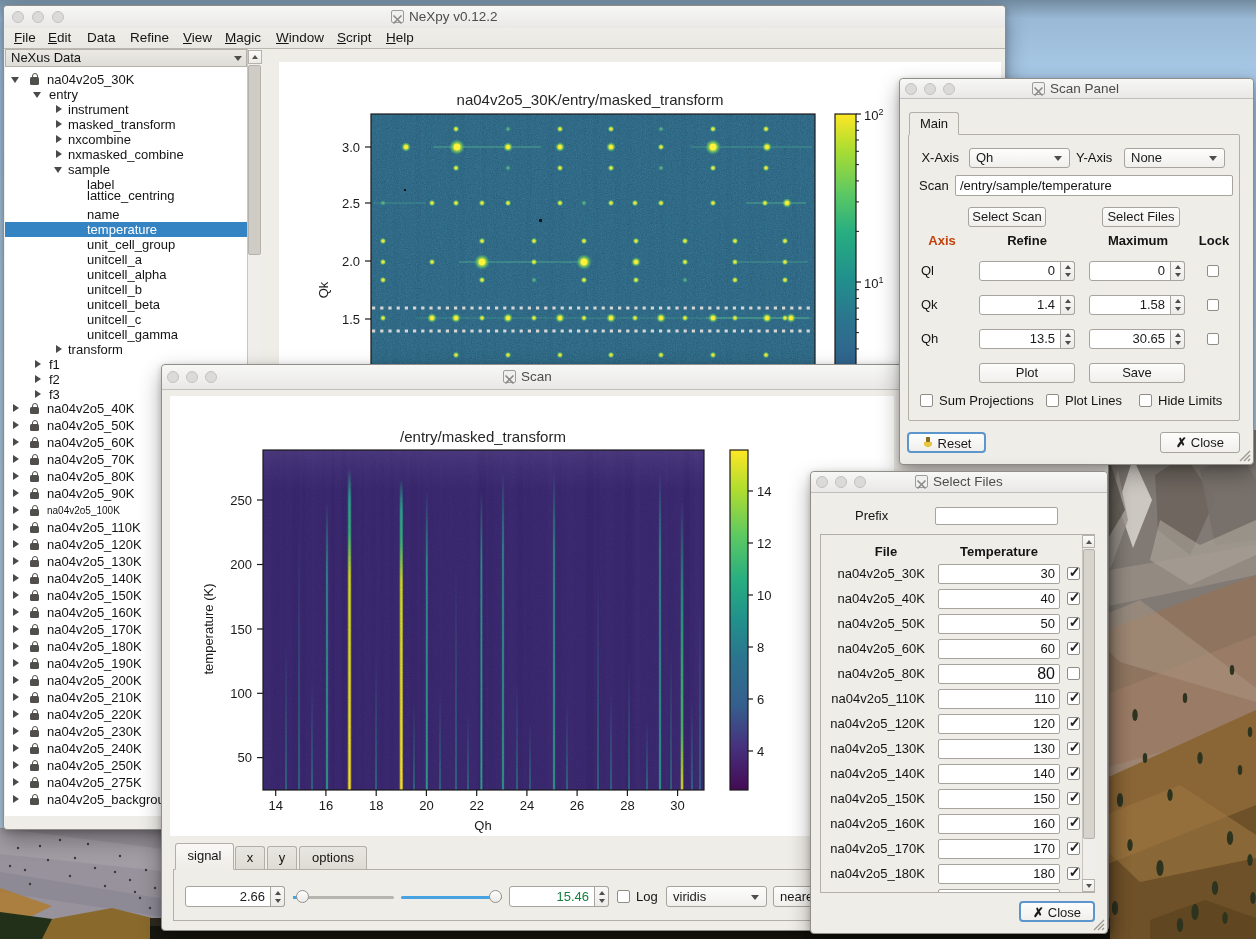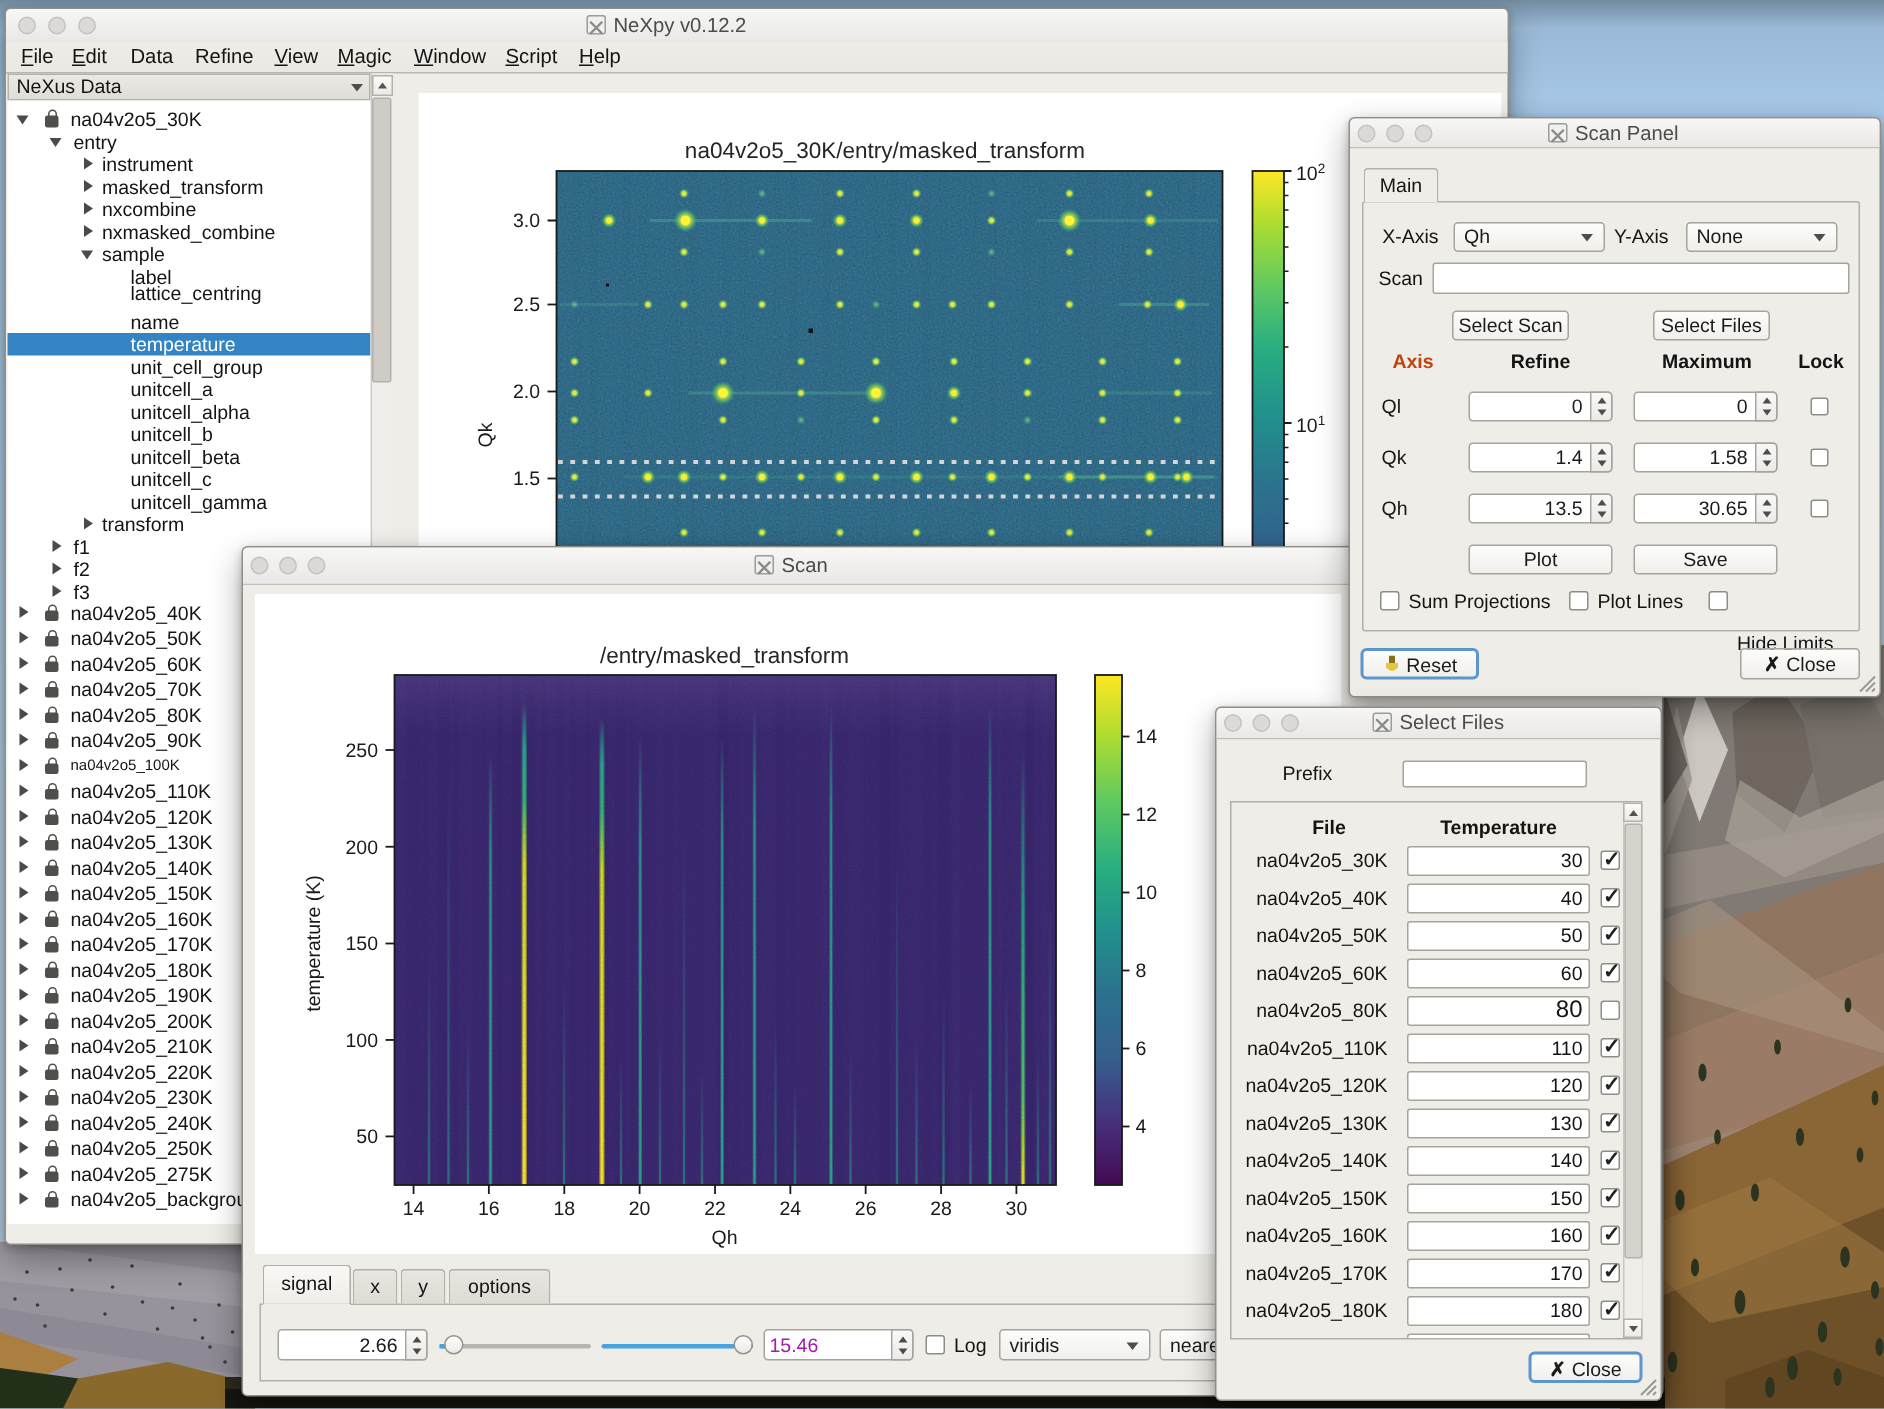--- a/index.html
+++ b/index.html
@@ -820,21 +820,21 @@
     <div style="position:absolute;left:108px;top:521px;width:15px;height:21px;background:linear-gradient(#f8f8f7,#ecebe8);border:1px solid #a7a49e;border-radius:0 3px 3px 0;box-sizing:border-box;">
       <div style="position:absolute;left:4px;top:3.5px;width:0;height:0;border-left:3.5px solid transparent;border-right:3.5px solid transparent;border-bottom:4.5px solid #4f4d4a;"></div>
       <div style="position:absolute;left:4px;top:11.5px;width:0;height:0;border-left:3.5px solid transparent;border-right:3.5px solid transparent;border-top:4.5px solid #4f4d4a;"></div>
     </div>
 <div style="position:absolute;left:131px;top:530.5px;width:101px;height:3px;background:#b7b5b0;border-radius:2px;"></div>
 <div style="position:absolute;left:131px;top:530.5px;width:8px;height:3px;background:#47a3e2;"></div>
 <div style="position:absolute;left:134px;top:525px;width:13px;height:13px;background:linear-gradient(#fdfdfd,#eceae7);border:1px solid #96938e;border-radius:50%;box-sizing:border-box;"></div>
 <div style="position:absolute;left:239px;top:530.5px;width:101px;height:3px;background:#47a3e2;border-radius:2px;"></div>
 <div style="position:absolute;left:327px;top:525px;width:13px;height:13px;background:linear-gradient(#fdfdfd,#eceae7);border:1px solid #96938e;border-radius:50%;box-sizing:border-box;"></div>
 <div style="position:absolute;left:347px;top:521px;width:100px;height:21px;background:#fff;border:1px solid #a7a49e;border-radius:3px;box-sizing:border-box;"></div>
-    <div style="position:absolute;left:351px;top:521px;width:76px;height:21px;font-size:13px;color:#a21caf;line-height:21px;font-weight:normal;white-space:nowrap;">15.46</div>
+    <div style="position:absolute;left:351px;top:521px;width:76px;height:21px;font-size:13px;color:#15803d;text-align:right;line-height:21px;font-weight:normal;white-space:nowrap;">15.46</div>
     <div style="position:absolute;left:432px;top:521px;width:15px;height:21px;background:linear-gradient(#f8f8f7,#ecebe8);border:1px solid #a7a49e;border-radius:0 3px 3px 0;box-sizing:border-box;">
       <div style="position:absolute;left:4px;top:3.5px;width:0;height:0;border-left:3.5px solid transparent;border-right:3.5px solid transparent;border-bottom:4.5px solid #4f4d4a;"></div>
       <div style="position:absolute;left:4px;top:11.5px;width:0;height:0;border-left:3.5px solid transparent;border-right:3.5px solid transparent;border-top:4.5px solid #4f4d4a;"></div>
     </div>
 <div style="position:absolute;left:455px;top:525px;width:13px;height:13px;background:#fff;border:1px solid #908d88;border-radius:2px;box-sizing:border-box;"></div>
 <div style="position:absolute;left:474px;top:521px;width:40px;height:21px;font-size:13px;color:#141414;text-align:left;line-height:21px;font-weight:normal;white-space:nowrap;">Log</div>
 <div style="position:absolute;left:504px;top:521px;width:101px;height:21px;background:linear-gradient(#fdfdfc,#f0efec);border:1px solid #a7a49e;border-radius:3px;box-sizing:border-box;"></div>
     <div style="position:absolute;left:511px;top:521px;width:81px;height:21px;font-size:13px;color:#1a1a1a;text-align:left;line-height:21px;font-weight:normal;white-space:nowrap;">viridis</div>
     <div style="position:absolute;left:589px;top:529.5px;width:0px;height:0px;border-left:4px solid transparent;border-right:4px solid transparent;border-top:5px solid #4f4d4a;"></div>
 <div style="position:absolute;left:611px;top:521px;width:100px;height:21px;background:linear-gradient(#fdfdfc,#f0efec);border:1px solid #a7a49e;border-radius:3px;box-sizing:border-box;"></div>
@@ -855,20 +855,21 @@
 <div style="position:absolute;left:14px;top:69px;width:45px;height:20px;font-size:13px;color:#141414;text-align:right;line-height:20px;font-weight:normal;white-space:nowrap;">X-Axis</div>
 <div style="position:absolute;left:69px;top:69px;width:101px;height:20px;background:linear-gradient(#fdfdfc,#f0efec);border:1px solid #a7a49e;border-radius:3px;box-sizing:border-box;"></div>
     <div style="position:absolute;left:76px;top:69px;width:81px;height:20px;font-size:13px;color:#1a1a1a;text-align:left;line-height:20px;font-weight:normal;white-space:nowrap;">Qh</div>
     <div style="position:absolute;left:154px;top:77.0px;width:0px;height:0px;border-left:4px solid transparent;border-right:4px solid transparent;border-top:5px solid #4f4d4a;"></div>
 <div style="position:absolute;left:176px;top:69px;width:40px;height:20px;font-size:13px;color:#141414;text-align:left;line-height:20px;font-weight:normal;white-space:nowrap;">Y-Axis</div>
 <div style="position:absolute;left:224px;top:69px;width:101px;height:20px;background:linear-gradient(#fdfdfc,#f0efec);border:1px solid #a7a49e;border-radius:3px;box-sizing:border-box;"></div>
     <div style="position:absolute;left:231px;top:69px;width:81px;height:20px;font-size:13px;color:#1a1a1a;text-align:left;line-height:20px;font-weight:normal;white-space:nowrap;">None</div>
     <div style="position:absolute;left:309px;top:77.0px;width:0px;height:0px;border-left:4px solid transparent;border-right:4px solid transparent;border-top:5px solid #4f4d4a;"></div>
 <div style="position:absolute;left:19px;top:96px;width:36px;height:21px;font-size:13px;color:#141414;text-align:left;line-height:21px;font-weight:normal;white-space:nowrap;">Scan</div>
 <div style="position:absolute;left:55px;top:96px;width:278px;height:21px;background:#fff;border:1px solid #a7a49e;border-radius:2px;box-sizing:border-box;"></div>
+<div style="position:absolute;left:60px;top:96px;width:260px;height:21px;font-size:13px;color:#141414;text-align:left;line-height:21px;font-weight:normal;white-space:nowrap;">/entry/sample/temperature</div>
 <div style="position:absolute;left:68px;top:128px;width:78px;height:20px;border:1px solid #a7a49e;border-radius:3px;background:linear-gradient(#fdfdfc,#f0efec);box-sizing:border-box;font-size:13px;color:#1a1a1a;text-align:center;line-height:18px;white-space:nowrap;">Select Scan</div>
 <div style="position:absolute;left:202px;top:128px;width:78px;height:20px;border:1px solid #a7a49e;border-radius:3px;background:linear-gradient(#fdfdfc,#f0efec);box-sizing:border-box;font-size:13px;color:#1a1a1a;text-align:center;line-height:18px;white-space:nowrap;">Select Files</div>
 <div style="position:absolute;left:12px;top:152px;width:60px;height:20px;font-size:13px;color:#c2410c;text-align:center;line-height:20px;font-weight:bold;white-space:nowrap;">Axis</div>
 <div style="position:absolute;left:87px;top:152px;width:80px;height:20px;font-size:13px;color:#141414;text-align:center;line-height:20px;font-weight:bold;white-space:nowrap;">Refine</div>
 <div style="position:absolute;left:198px;top:152px;width:80px;height:20px;font-size:13px;color:#141414;text-align:center;line-height:20px;font-weight:bold;white-space:nowrap;">Maximum</div>
 <div style="position:absolute;left:294px;top:152px;width:40px;height:20px;font-size:13px;color:#141414;text-align:center;line-height:20px;font-weight:bold;white-space:nowrap;">Lock</div>
 <div style="position:absolute;left:21px;top:182px;width:30px;height:20px;font-size:13px;color:#141414;text-align:left;line-height:20px;font-weight:normal;white-space:nowrap;">Ql</div>
 <div style="position:absolute;left:79px;top:182px;width:96px;height:20px;background:#fff;border:1px solid #a7a49e;border-radius:3px;box-sizing:border-box;"></div>
     <div style="position:absolute;left:83px;top:182px;width:72px;height:20px;font-size:13px;color:#1a1a1a;text-align:right;line-height:20px;font-weight:normal;white-space:nowrap;">0</div>
     <div style="position:absolute;left:160px;top:182px;width:15px;height:20px;background:linear-gradient(#f8f8f7,#ecebe8);border:1px solid #a7a49e;border-radius:0 3px 3px 0;box-sizing:border-box;">
@@ -910,21 +911,21 @@
       <div style="position:absolute;left:4px;top:11.0px;width:0;height:0;border-left:3.5px solid transparent;border-right:3.5px solid transparent;border-top:4.5px solid #4f4d4a;"></div>
     </div>
 <div style="position:absolute;left:307px;top:254px;width:12px;height:12px;background:#fff;border:1px solid #908d88;border-radius:2px;box-sizing:border-box;"></div>
 <div style="position:absolute;left:79px;top:284px;width:96px;height:20px;border:1px solid #a7a49e;border-radius:3px;background:linear-gradient(#fdfdfc,#f0efec);box-sizing:border-box;font-size:13px;color:#1a1a1a;text-align:center;line-height:18px;white-space:nowrap;">Plot</div>
 <div style="position:absolute;left:189px;top:284px;width:96px;height:20px;border:1px solid #a7a49e;border-radius:3px;background:linear-gradient(#fdfdfc,#f0efec);box-sizing:border-box;font-size:13px;color:#1a1a1a;text-align:center;line-height:18px;white-space:nowrap;">Save</div>
 <div style="position:absolute;left:20px;top:315px;width:13px;height:13px;background:#fff;border:1px solid #908d88;border-radius:2px;box-sizing:border-box;"></div>
 <div style="position:absolute;left:39px;top:312px;width:110px;height:20px;font-size:13px;color:#141414;text-align:left;line-height:20px;font-weight:normal;white-space:nowrap;">Sum Projections</div>
 <div style="position:absolute;left:146px;top:315px;width:13px;height:13px;background:#fff;border:1px solid #908d88;border-radius:2px;box-sizing:border-box;"></div>
 <div style="position:absolute;left:165px;top:312px;width:80px;height:20px;font-size:13px;color:#141414;text-align:left;line-height:20px;font-weight:normal;white-space:nowrap;">Plot Lines</div>
 <div style="position:absolute;left:239px;top:315px;width:13px;height:13px;background:#fff;border:1px solid #908d88;border-radius:2px;box-sizing:border-box;"></div>
-<div style="position:absolute;left:258px;top:312px;width:85px;height:20px;font-size:13px;color:#141414;text-align:left;line-height:20px;font-weight:normal;white-space:nowrap;margin-top:28px;">Hide Limits</div>
+<div style="position:absolute;left:258px;top:312px;width:85px;height:20px;font-size:13px;color:#141414;text-align:left;line-height:20px;font-weight:normal;white-space:nowrap;">Hide Limits</div>
 <div style="position:absolute;left:7px;top:353px;width:79px;height:21px;border:2px solid #5c96cc;border-radius:4px;background:linear-gradient(#fdfdfc,#f0efec);box-sizing:border-box;font-size:13px;color:#1a1a1a;text-align:center;line-height:19px;white-space:nowrap;"><svg width="12" height="13" viewBox="0 0 12 13" style="vertical-align:-2px;margin-right:4px;">
         <rect x="4" y="0" width="4" height="5" fill="#8a6d1d"></rect>
         <path d="M2 5 h8 v3 c-3 3 -5 3 -8 0 z" fill="#e8c63f"></path>
       </svg>Reset</div>
 <div style="position:absolute;left:260px;top:353px;width:80px;height:21px;border:1px solid #a7a49e;border-radius:3px;background:linear-gradient(#fdfdfc,#f0efec);box-sizing:border-box;font-size:13px;color:#1a1a1a;text-align:center;line-height:19px;white-space:nowrap;"><span style="font-weight:bold;margin-right:4px;">✗</span>Close</div>
 <svg style="position:absolute;right:2px;bottom:2px" width="12" height="12">
       <path d="M11 1 L1 11 M11 5 L5 11 M11 9 L9 11" stroke="#9a978f" stroke-width="1.3"></path>
     </svg>
 </div>
 <div class="win" style="left:810px;top:471px;width:296px;height:461px;">

